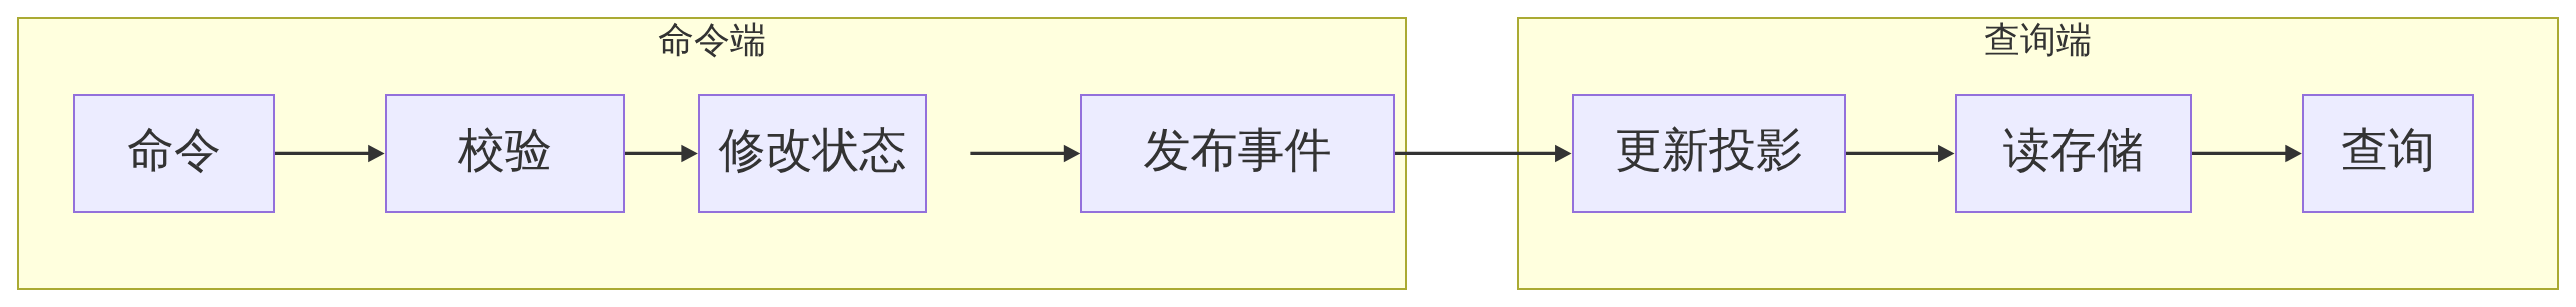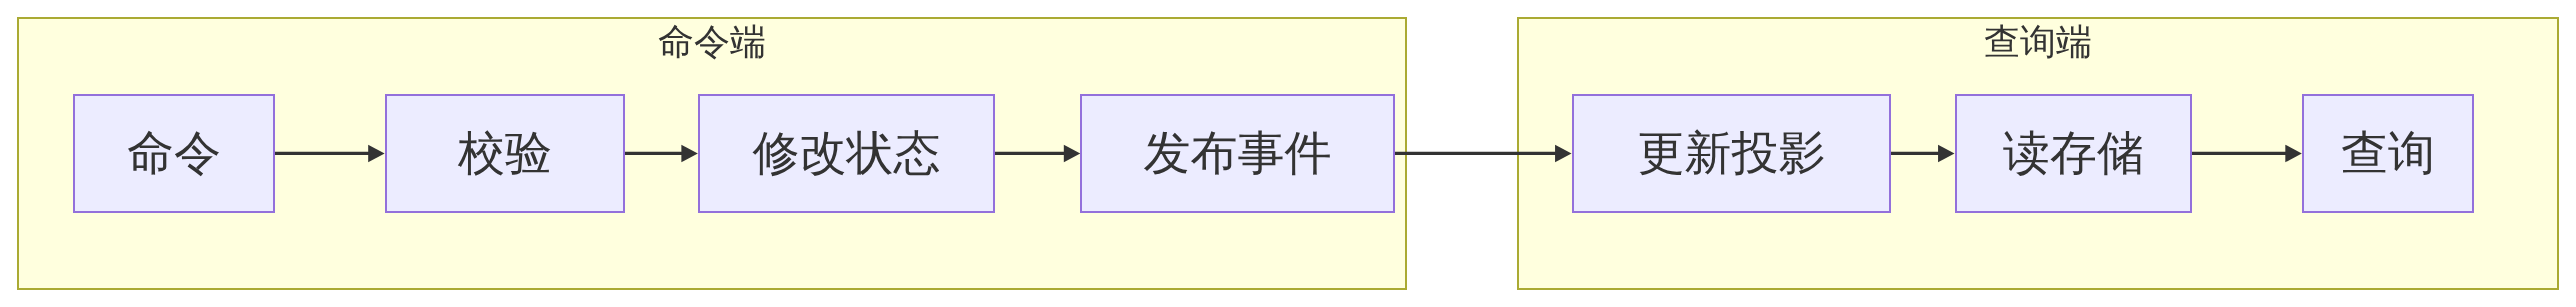--- a/index.html
+++ b/index.html
@@ -5,21 +5,21 @@
   html, body {
     margin: 0;
     padding: 0;
     background: #ffffff;
   }
   #canvas {
     position: relative;
     width: 2576px;
     height: 308px;
     background: #ffffff;
-    font-family: Liberation Serif, serif;
+    font-family: Liberation Mono, monospace;
     color: var(--text, #333333);
     overflow: hidden;
   }
   .cluster {
     position: absolute;
     box-sizing: border-box;
     background: var(--cluster-fill, #ffffde);
     border: 2.2px solid var(--cluster-border, #aaaa33);
   }
   .cluster-label {
@@ -63,23 +63,23 @@
     stroke-width: 6;
     fill: none;
   }
   .edge-head {
     fill: var(--edge, #333333);
     stroke: none;
   }
   
   #node-command          { left: 73px;  width: 202px; }
   #node-validate         { left: 385px;  width: 240px; }
-  #node-modify-state     { left: 698px; width: 297px; }
+  #node-modify-state     { left: 698px; width: 229px; }
   #node-publish-event    { left: 1080px; width: 315px; }
-  #node-update-projection{ left: 1572px; width: 319px; }
+  #node-update-projection{ left: 1572px; width: 274px; }
   #node-read-store       { left: 1955px; width: 237px; }
   #node-query            { left: 2302px; width: 172px; }
   
   #cluster-command-side  { left: 17px;   top: 16.5px; width: 1390px; height: 273px; }
   #cluster-query-side    { left: 1517px; top: 16.5px; width: 1042px; height: 273px; }
 </style>
 </head>
 <body>
 
 <div id="canvas" style="--cluster-fill: #ffffde; --cluster-border: #aaaa33; --node-fill: #ececff; --node-border: #9370db; --edge: #333333; --text: #333333;">

